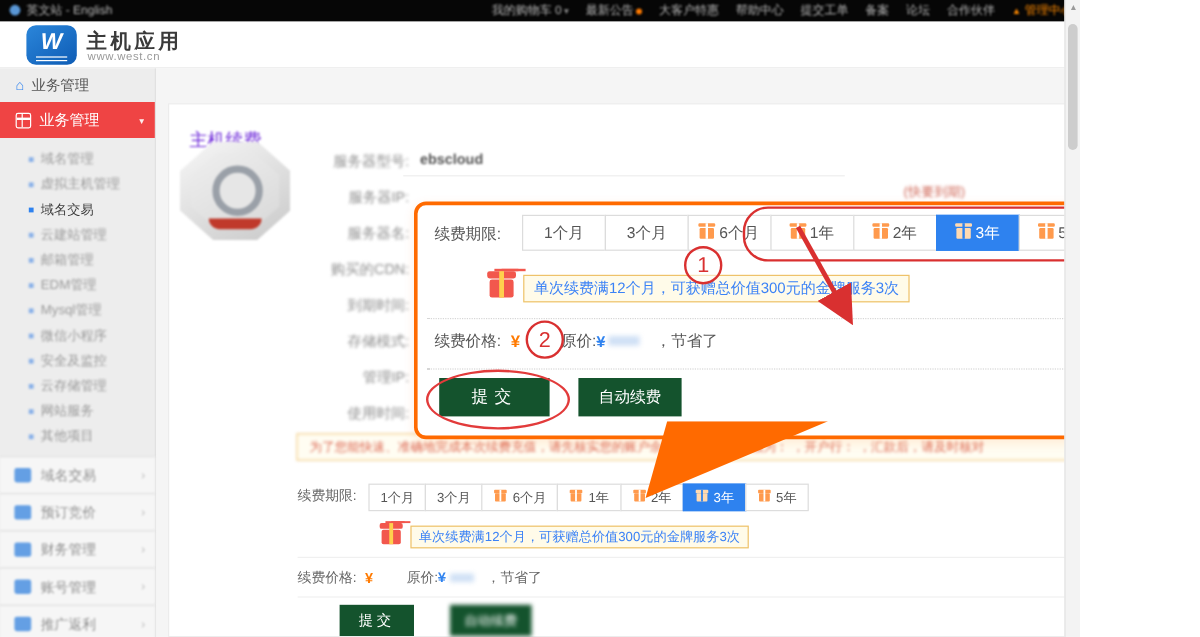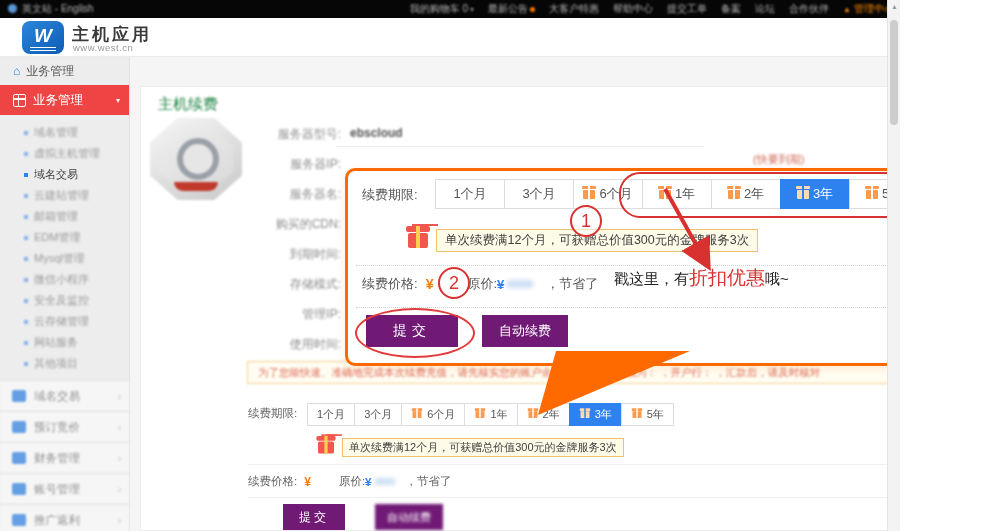--- a/index.html
+++ b/index.html
@@ -43,21 +43,21 @@
   .sub.on .dot{background:#2e82ef}
   .bitem{height:30px;background:#f6f6f6;border-top:1px solid #e2e2e2;display:flex;align-items:center;padding-left:12px;gap:8px;font-size:11.5px;color:#8f8f8f;cursor:pointer}
   .bitem .bic{width:14px;height:12px;background:#4a8fe0;border-radius:2px;opacity:.85;flex:none}
   .bitem .ch{margin-left:auto;margin-right:8px;color:#bbb;font-size:10px}
   
   .content-bg{position:absolute;left:130px;top:57px;width:857px;height:474px;background:#f5f5f5}
   .crumb{position:absolute;left:146px;top:66px;font-size:12px;color:#777}
   .crumb .sep{color:#9a9a9a;margin:0 6px}
   .crumb .last{color:#333;font-weight:bold}
   .card{position:absolute;left:140px;top:86px;width:845px;height:445px;background:#fff;border:1px solid #ececec;box-sizing:border-box}
-  .page-title{position:absolute;left:158px;top:95px;font-size:15px;color:#15803d}
+  .page-title{position:absolute;left:158px;top:108px;font-size:15px;color:#6d28d9}
   
   .srv{position:absolute;left:150px;top:118px;width:92px;height:82px;filter:blur(1px)}
   .octa{position:absolute;inset:0;background:linear-gradient(150deg,#f7f7f7,#c9c9c9);
         clip-path:polygon(30% 0,70% 0,100% 30%,100% 70%,70% 100%,30% 100%,0 70%,0 30%)}
   .octa2{position:absolute;inset:9px;background:linear-gradient(150deg,#efefef,#d8d8d8);
         clip-path:polygon(30% 0,70% 0,100% 30%,100% 70%,70% 100%,30% 100%,0 70%,0 30%)}
   .ring{position:absolute;left:27px;top:20px;width:30px;height:30px;border-radius:50%;border:6px solid #9aa0a8;background:#e6e6e6}
   .redarc{position:absolute;left:24px;bottom:9px;width:44px;height:9px;background:#c0392b;border-radius:0 0 22px 22px}
   
   .flabel{position:absolute;left:243px;width:98px;text-align:right;font-size:12px;color:#8d8d8d}
@@ -76,27 +76,27 @@
   .gift::after{content:"";position:absolute;left:-1px;top:-4px;width:14px;height:3.5px;background:#ff9a4d;border-radius:1px}
   .sel .gift{background:#ffd9b0}.sel .gift::after{background:#ffd9b0}.sel .gift::before{background:#2e82ef}
   .gift-big{position:relative;width:20px;height:15px;background:#f2574d;border-radius:2px;display:inline-block;flex:none}
   .gift-big::before{content:"";position:absolute;left:8px;top:-7px;width:3.5px;height:22px;background:#ffd04d;z-index:1}
   .gift-big::after{content:"";position:absolute;left:-2px;top:-7px;width:24px;height:6px;background:#f2574d;border-radius:2px;
        box-shadow:4px -4px 0 -2px #f2574d,10px -4px 0 -2px #f2574d}
   .ringred{position:absolute;left:271px;top:1px;width:306px;height:42px;border:2px solid #d93030;border-radius:21px;pointer-events:none;z-index:3}
   .cnum{position:absolute;width:28px;height:28px;border:2px solid #d93030;border-radius:50%;color:#d93030;font-size:18px;
         display:flex;align-items:center;justify-content:center;background:rgba(255,255,255,.55);z-index:4}
   .promo-row{position:absolute;left:60px;top:58px;display:flex;align-items:center;gap:8px}
-  .promo-box{border:1px solid #eec26a;background:#fffbe9;color:#404040;font-size:12.5px;padding:2px 8px;white-space:nowrap}
+  .promo-box{border:1px solid #eec26a;background:#fffbe9;color:#3b82f6;font-size:12.5px;padding:2px 8px;white-space:nowrap}
   .dotline{position:absolute;left:8px;width:592px;border-top:1px dotted #d6d6d6}
   .price-row{position:absolute;left:14px;top:104px;font-size:13px;color:#555;display:flex;align-items:center}
   .yen-o{color:#ff7a00;font-weight:bold;font-size:14px}
   .yen-b{color:#2e82ef;font-weight:bold;text-decoration:line-through;font-size:13px}
   .smudge{display:inline-block;width:26px;height:8px;background:#cfe0f5;filter:blur(2px);margin:0 3px;text-decoration:line-through}
-  .btn{position:absolute;background:#701a75;color:#fff;display:flex;align-items:center;justify-content:center;cursor:pointer}
+  .btn{position:absolute;background:#14532d;color:#fff;display:flex;align-items:center;justify-content:center;cursor:pointer}
   .oval{position:absolute;left:7px;top:137px;width:116px;height:46px;border:2px solid #e23b3b;border-radius:50%;pointer-events:none;z-index:6}
   .note{position:absolute;white-space:nowrap;font-size:15px;color:#222;z-index:6}
   .note .hot{color:#d93030;font-size:19px}
   
   .tail{position:absolute;left:528px;top:351px;width:165px;height:66px;z-index:9;pointer-events:none}
   .notice{position:absolute;left:247px;top:361px;width:707px;height:23px;background:#fffdf2;border:1px solid #f3cd8a;box-sizing:border-box;
           display:flex;align-items:center;padding-left:10px;font-size:10.5px;color:#dd6a55;white-space:nowrap;overflow:hidden;z-index:2}
   
   .sopts{position:absolute;left:308px;top:403px;display:flex;z-index:1}
   .sopt{height:21px;padding:0 9px;border:1px solid #ddd;margin-left:-1px;background:#fff;color:#555;font-size:11px;
@@ -311,23 +311,20 @@
 
     <svg class="abs" style="left:295px;top:6px;z-index:7" width="120" height="95">
       <defs>
           <marker id="ah" markerWidth="8" markerHeight="8" refX="4" refY="4" orient="auto">
             <path d="M0,0 L8,4 L0,8 z" fill="#d93030"></path>
           </marker>
         </defs>
       <line x1="22" y1="12" x2="60" y2="80" stroke="#d93030" stroke-width="4" marker-end="url(#ah)"></line>
     </svg>
 
-    <div class="note" style="left:266px;top:94px">
-      <span>戳这里，有</span><span class="hot">折扣优惠</span><span>哦~</span>
-    </div>
   </div>
 
   <svg class="tail" viewBox="0 0 165 66">
     <polygon points="28,0 162,0 10,64" fill="#ff6a00"></polygon>
   </svg>
 
   <div class="abs b05" style="left:248px;top:406px;font-size:11.5px;color:#666">续费期限:</div>
   <div class="sopts">
     <div class="sopt">
         <span>1个月</span>

